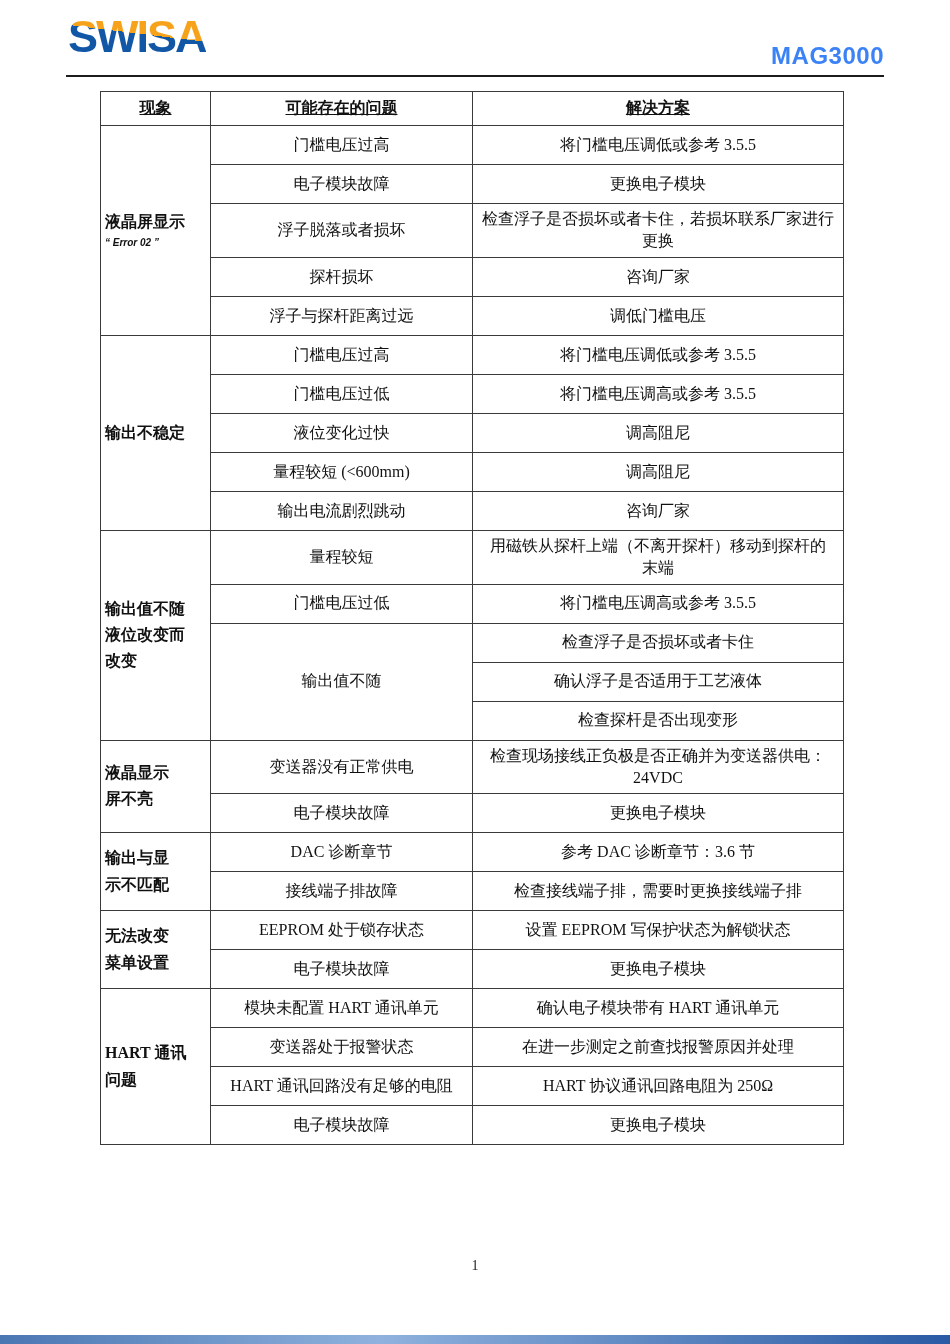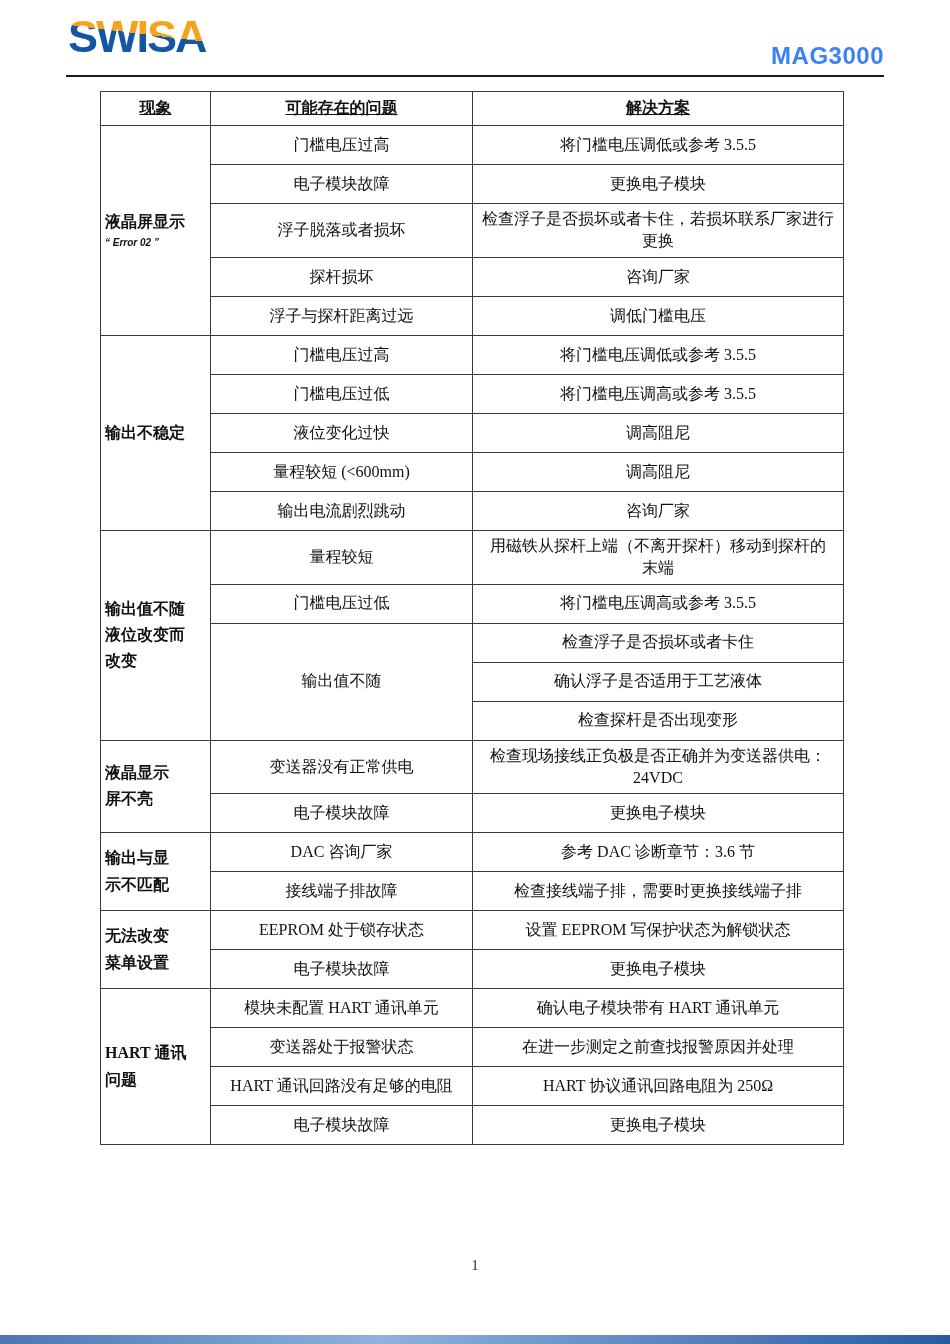--- a/index.html
+++ b/index.html
@@ -236,21 +236,21 @@
             <td class="prob">电子模块故障</td>
             <td class="sol">更换电子模块</td>
           </tr>
 
           <tr>
             <td class="ph" rowspan="2">
               <span class="ph-main">输出与显
 示不匹配</span>
 
             </td>
-            <td class="prob">DAC 咨询厂家</td>
+            <td class="prob">DAC 诊断章节</td>
             <td class="sol">参考 DAC 诊断章节：3.6 节</td>
           </tr>
           <tr>
             <td class="prob">接线端子排故障</td>
             <td class="sol">检查接线端子排，需要时更换接线端子排</td>
           </tr>
 
           <tr>
             <td class="ph" rowspan="2">
               <span class="ph-main">无法改变

